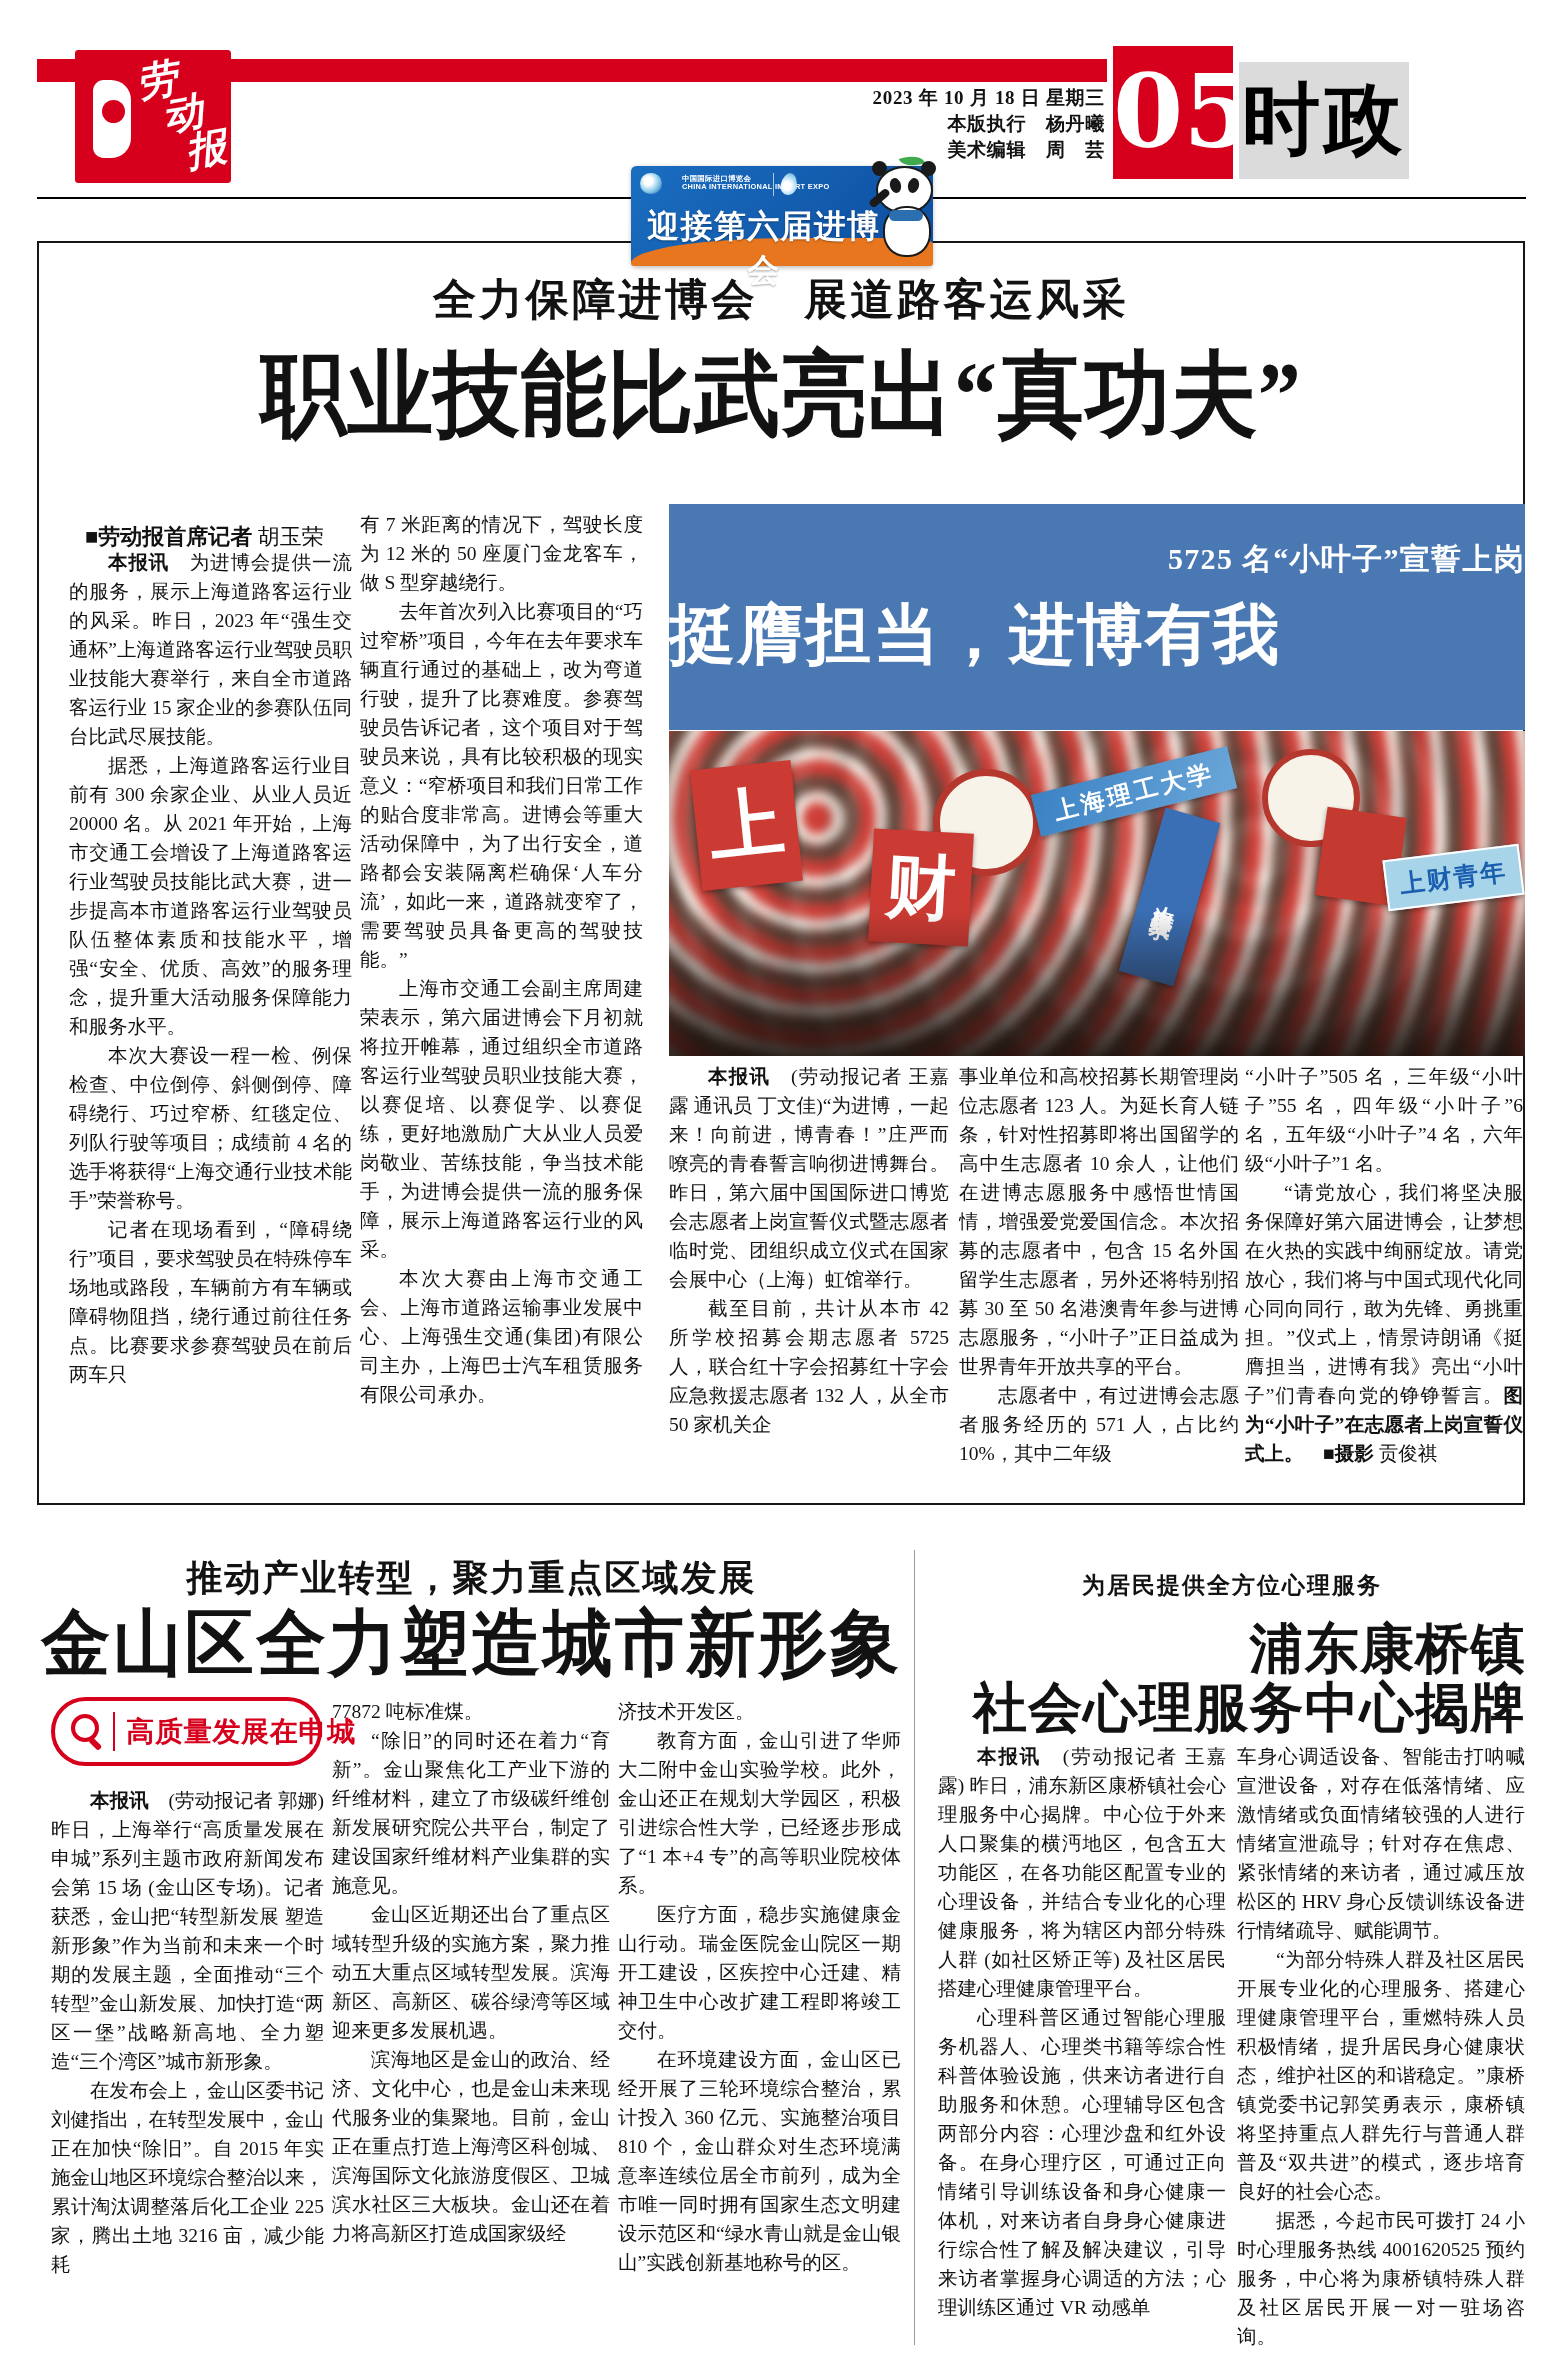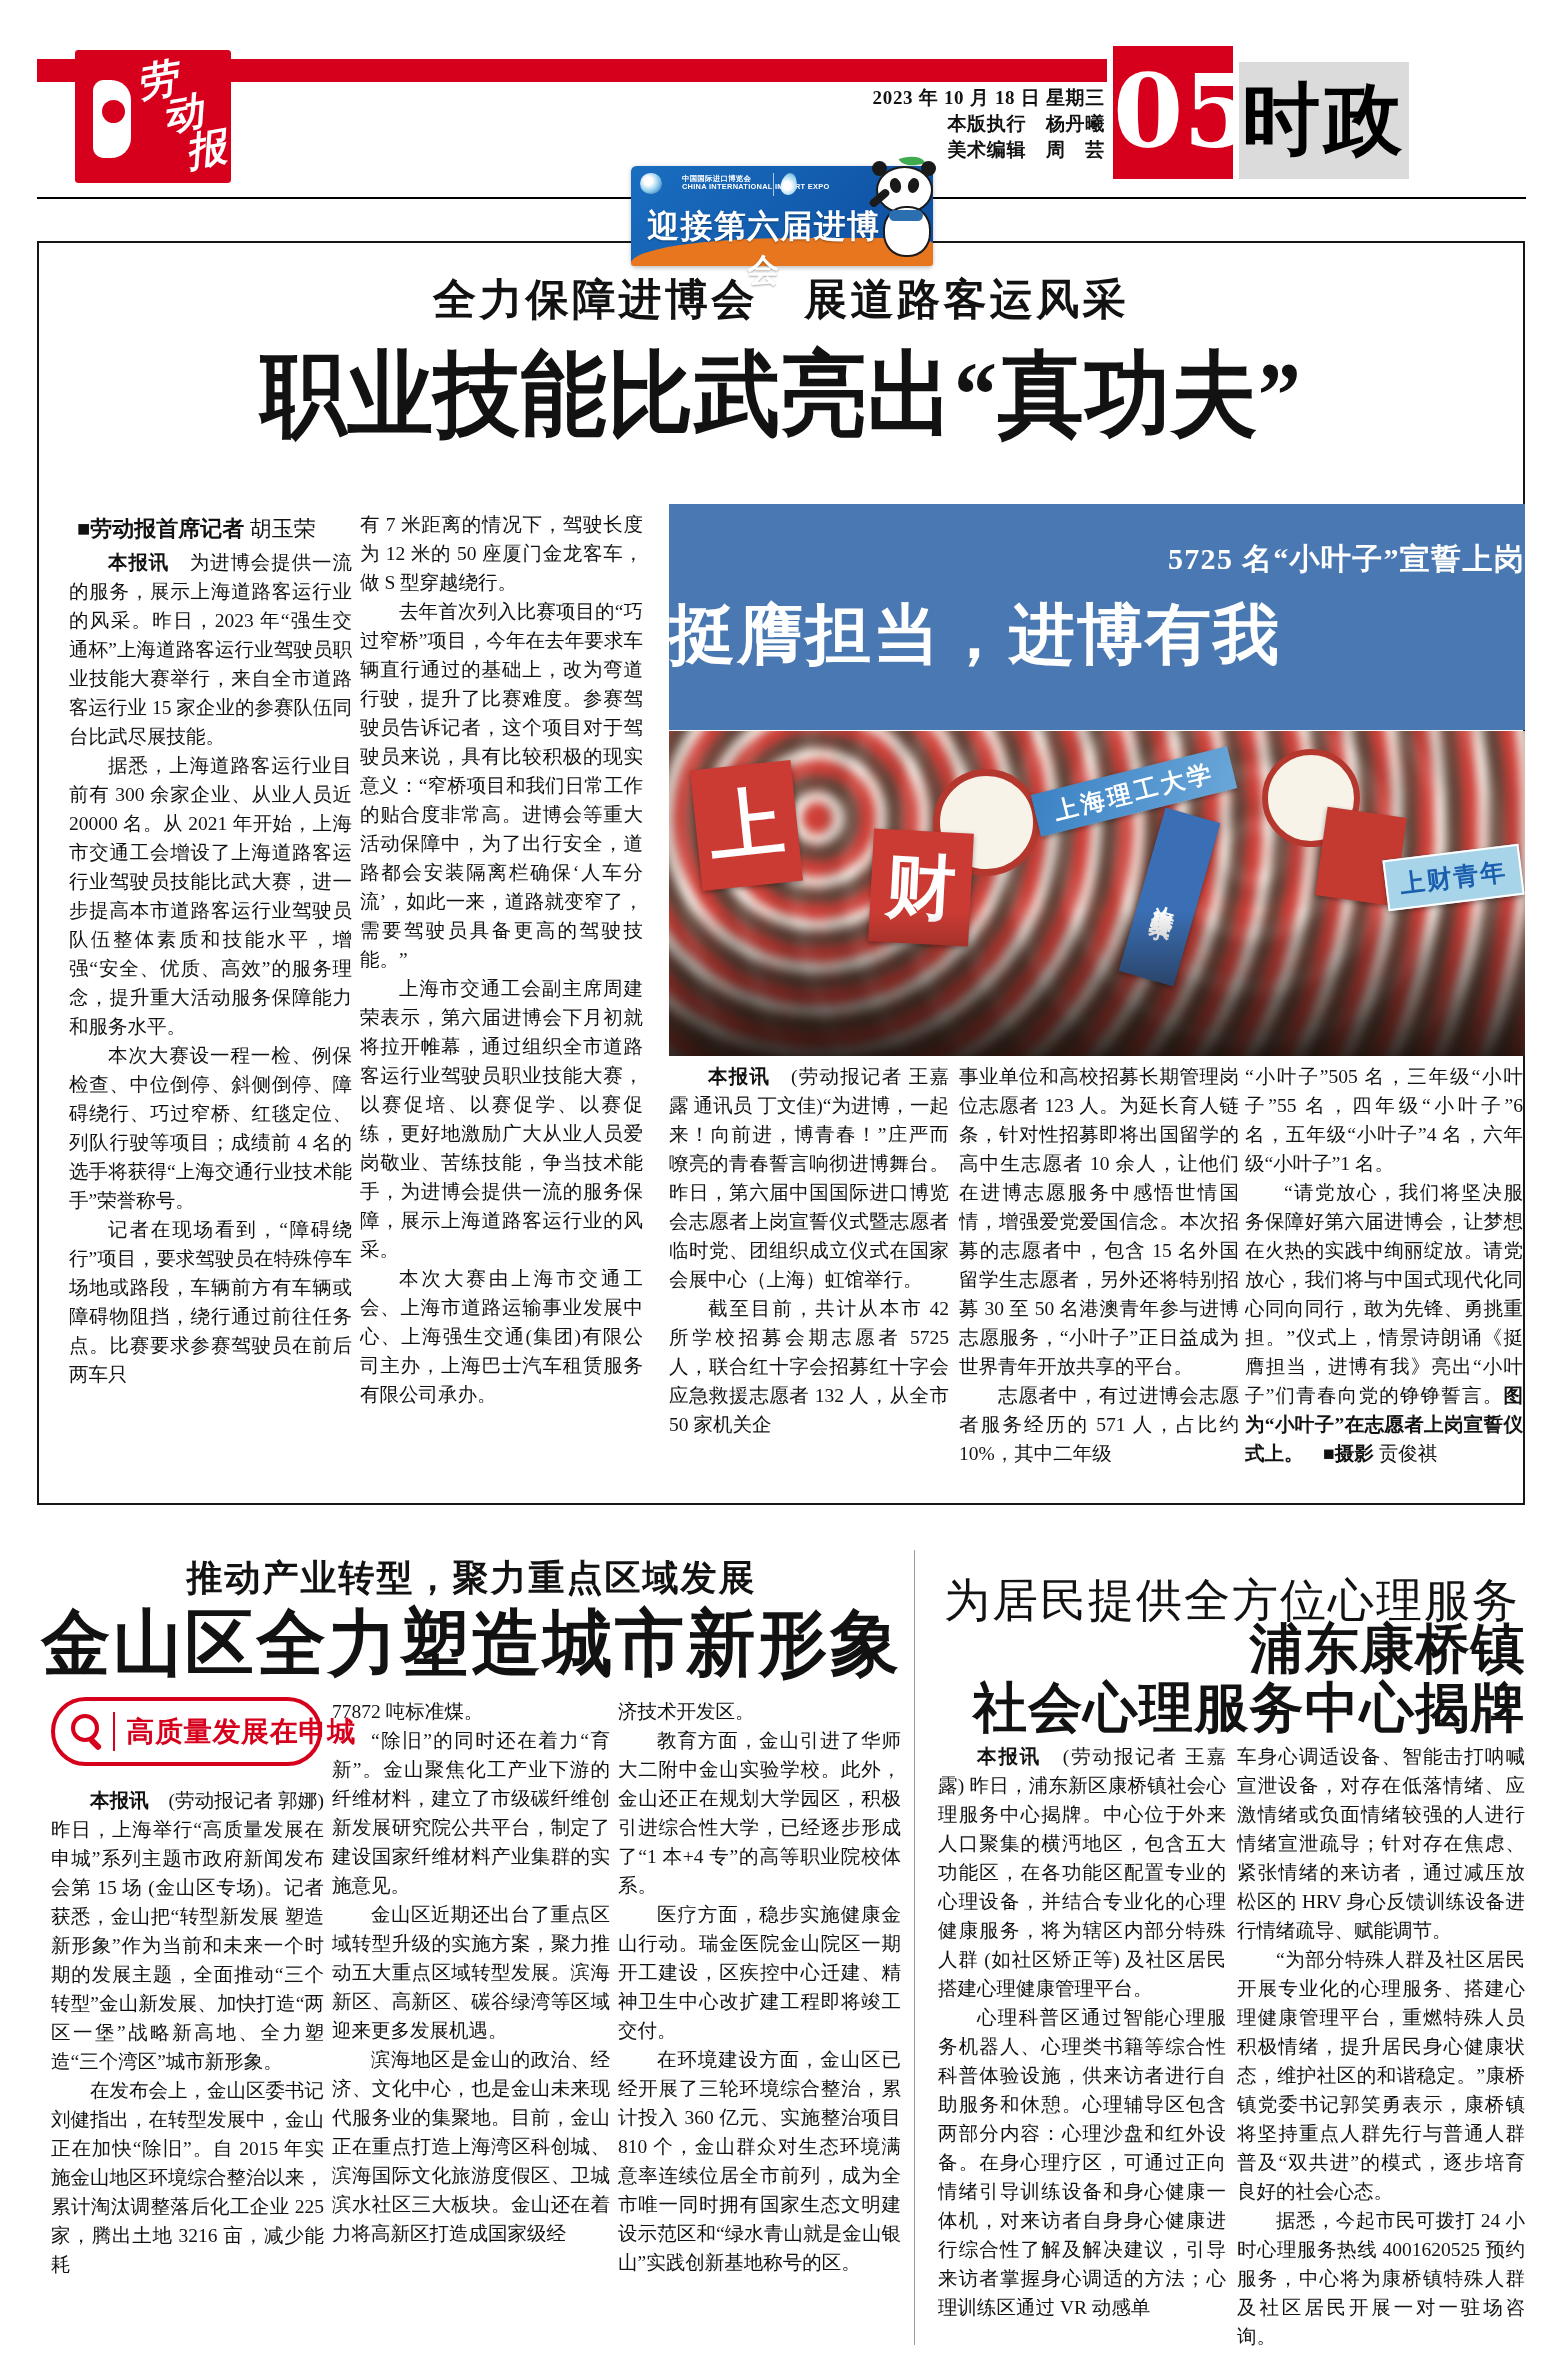--- a/index.html
+++ b/index.html
@@ -62,21 +62,21 @@
   .panda .eye.l{left:24px;transform:rotate(-14deg)}.panda .eye.r{left:42px;transform:rotate(14deg)}
   .panda .body{position:absolute;left:17.5px;top:51px;width:44px;height:47px;background:#fff;border:2px solid #1a1a1a;border-radius:46%}
   .panda .scarf{position:absolute;left:23px;top:55px;width:34px;height:10.8px;background:#2b6fb0;border-radius:5.4px}
   .panda .arm{position:absolute;left:2.7px;top:39px;width:23px;height:8px;background:#1a1a1a;border-radius:4px;transform:rotate(-40deg)}
 
   
   .main-box{left:37px;top:241px;width:1488px;height:1264px;border:2px solid #161616;box-sizing:border-box}
   .lead-kicker{left:0;top:28px;width:100%;text-align:center;font-size:43px;font-weight:600;letter-spacing:3.4px}
   .lead-headline{left:0;top:89px;width:100%;text-align:center;font-size:86px;font-weight:bold;letter-spacing:0.7px;transform:scaleY(1.08);transform-origin:top}
   .byline{left:30px;top:263px;width:290px;font-size:22px}
-  .byline p{margin:8px;text-indent:0}
+  .byline p{margin:16px;text-indent:0}
 
   .col{position:absolute;font-size:19.5px;line-height:29px;text-align:justify;overflow:hidden}
   .col p{margin:0;text-indent:2em}
   .col p.cont{text-indent:0}
 
   .lead-c1{left:30px;top:305px;width:283px;height:941px}
   .lead-c2{left:321px;top:267px;width:283px;height:978px}
 
   
   .photo-band{left:630px;top:261px;width:856px;height:226px;background:var(--band-blue)}
@@ -121,21 +121,21 @@
   .mag::after{content:"";position:absolute;left:21.6px;top:24px;width:6px;height:13.5px;background:var(--red);border-radius:2.7px;transform:rotate(-45deg)}
   .badge-sep{width:2.7px;height:39px;background:var(--red);flex:0 0 auto}
   .badge-label{color:var(--red);font-family:"Liberation Sans",sans-serif;font-weight:bold;font-size:28px;letter-spacing:0.7px;white-space:nowrap}
   .js-c1{left:51px;top:1786px;width:273px;height:566px}
   .js-c2{left:332px;top:1697px;width:278px;height:655px}
   .js-c3{left:618px;top:1697px;width:283px;height:655px}
 
   .bottom-divider{left:914px;top:1550px;width:1.3px;height:795px;background:#9a9a9a}
 
   
-  .kq-kicker{left:938px;top:1570px;width:588px;text-align:center;font-size:46px;font-weight:400;letter-spacing:2px}
+  .kq-kicker{left:938px;top:1570px;width:588px;text-align:center;font-size:23px;font-weight:700;letter-spacing:2px}
   .kq-head{left:938px;width:588px;text-align:right;font-size:54px;font-weight:bold;letter-spacing:1.3px}
   .kq-head.l1{top:1613px}
   .kq-head.l2{top:1672px}
   .kq-c1{left:938px;top:1742px;width:288px;height:608px}
   .kq-c2{left:1237px;top:1742px;width:288px;height:608px}
 </style>
 </head>
 <body>
 
 <div class="abs red-bar"></div>

